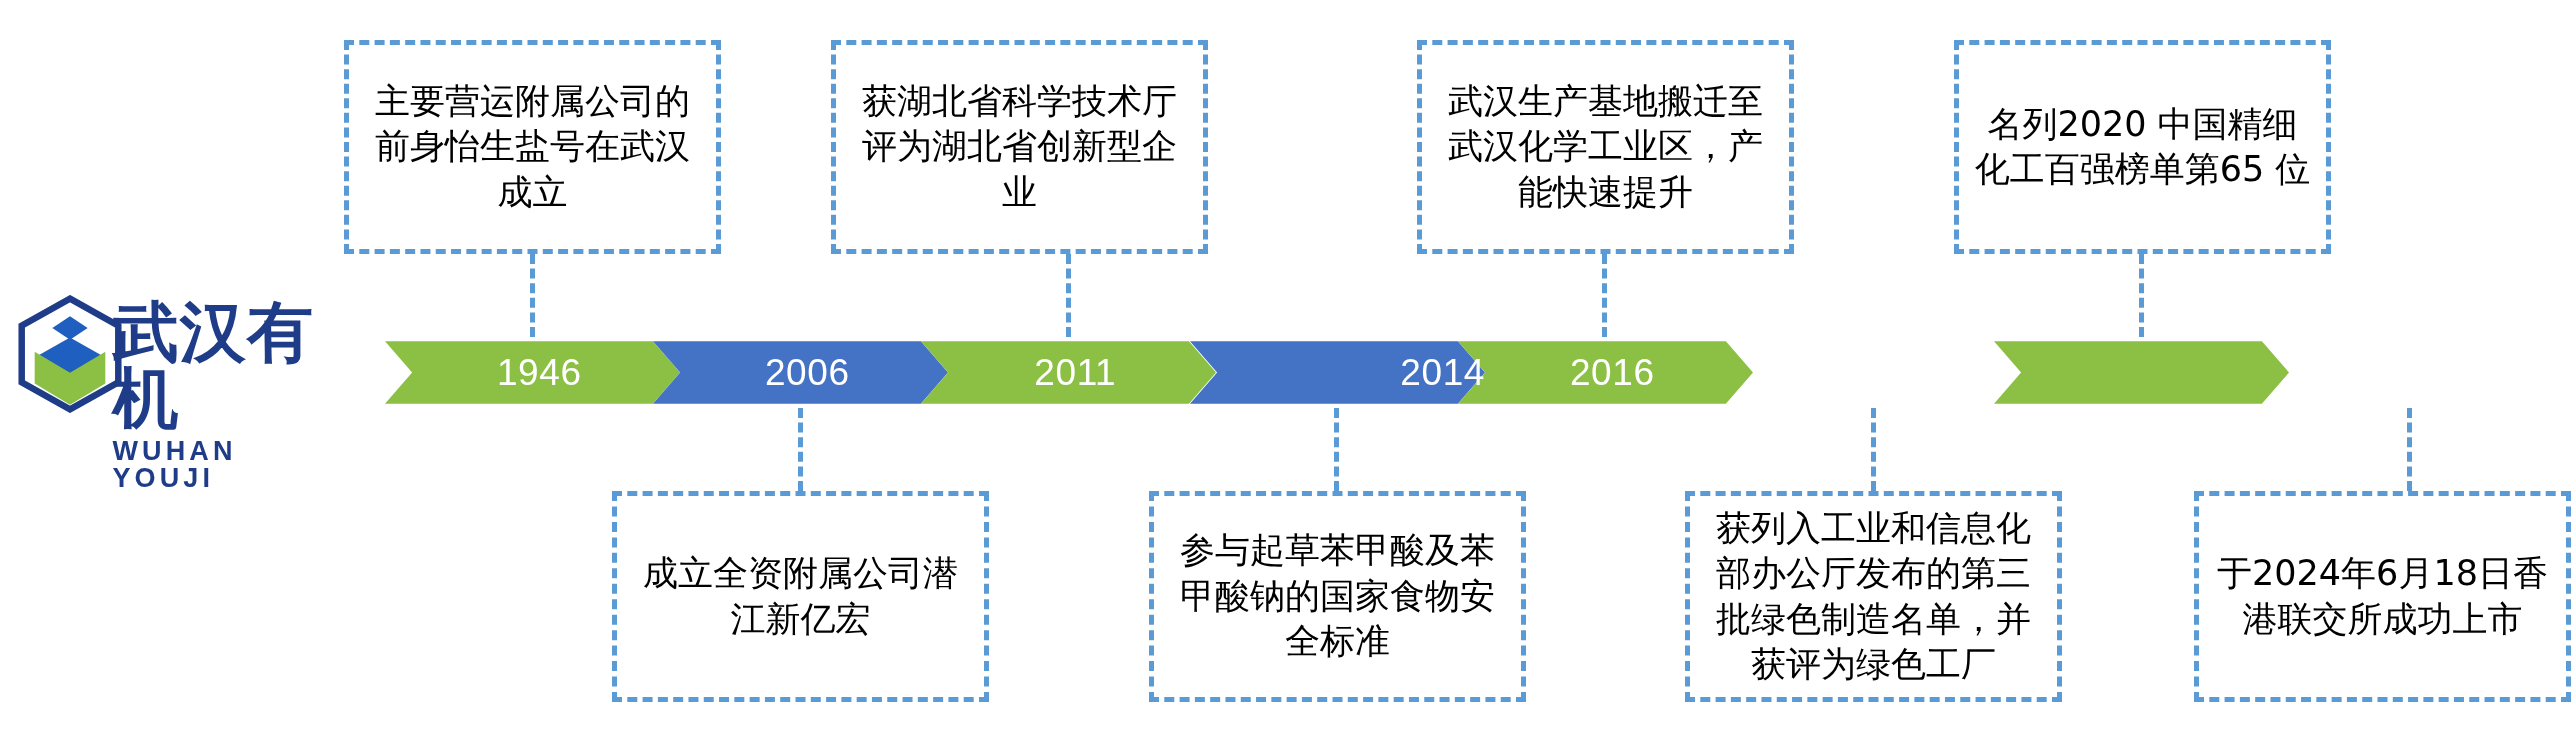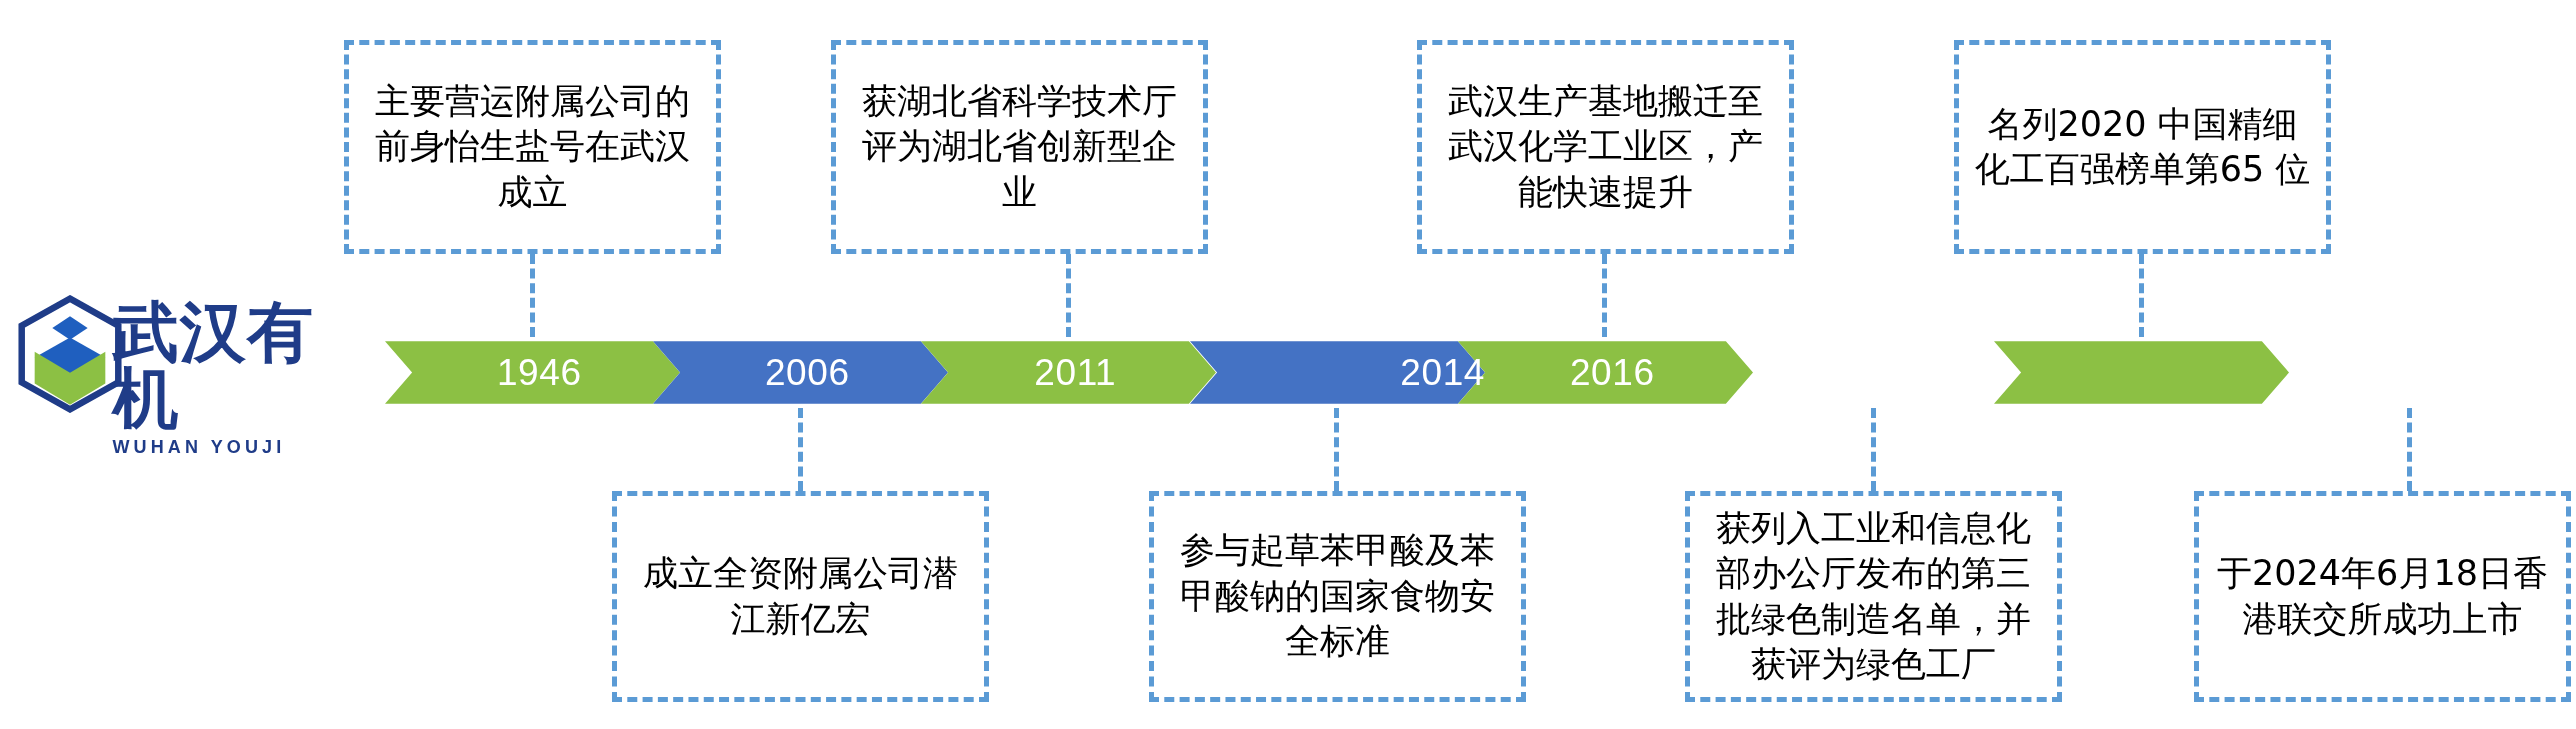--- a/index.html
+++ b/index.html
@@ -8,21 +8,21 @@
        font-family:"Liberation Sans","DejaVu Sans",sans-serif;}
 
   #stage{position:absolute;left:0;top:0;width:2576px;height:729px;}
 
   
   #logo{position:absolute;left:16.5px;top:295px;width:339px;height:118px;}
   #logo-mark{position:absolute;left:0;top:0;width:106px;height:118px;}
   #logo-text{position:absolute;left:96px;top:4.7px;width:227px;height:109px;}
   .logo-cn{display:block;font-size:66px;line-height:1.0;color:#1F3C88;
            font-weight:700;letter-spacing:1.2px;font-family:"DejaVu Sans",sans-serif;}
-  .logo-en{display:block;font-size:18px;line-height:1.0;color:#1F3C88;
+  .logo-en{display:block;font-size:27px;line-height:1.0;color:#1F3C88;
            font-weight:700;letter-spacing:4.1px;margin-top:5.9px;
            font-family:"Liberation Sans",sans-serif;}
 
   
   #chevron-bar{position:absolute;left:385px;top:341px;width:2146px;height:63px;}
   .chev{position:absolute;top:0;height:63px;display:flex;align-items:center;
         justify-content:center;}
   .chev .chev-label{position:relative;z-index:3;color:#ffffff;font-size:37px;
         font-weight:400;letter-spacing:0.6px;white-space:nowrap;
         font-family:"Liberation Sans",sans-serif;}

